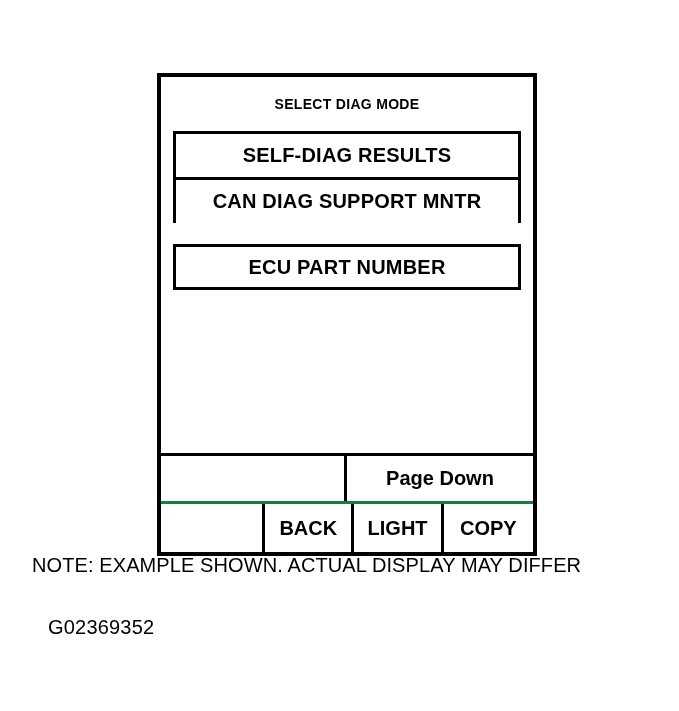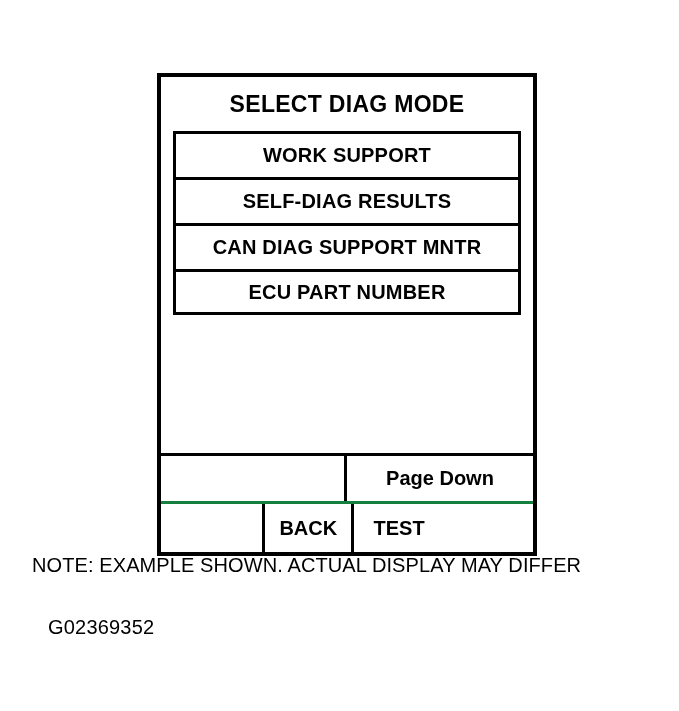--- a/index.html
+++ b/index.html
@@ -25,21 +25,21 @@
     border: 4px solid #000000;
     box-sizing: border-box;
     background: #ffffff;
   }
 
   .title-row {
     height: 54px;
     display: flex;
     align-items: center;
     justify-content: center;
-    font-size: 23px;
+    font-size: 14px;
     font-weight: bold;
     letter-spacing: 0.3px;
   }
 
   .menu-area {
     padding: 0 12px;
   }
 
   .menu-item {
     border: 3px solid #000000;
@@ -49,20 +49,21 @@
     align-items: center;
     justify-content: center;
     font-size: 20px;
     font-weight: bold;
     letter-spacing: 0.2px;
     box-sizing: border-box;
     background: #ffffff;
   }
   .menu-item:last-child {
     border-bottom-width: 3px;
+    margin-top: 21px;
   }
 
   .spacer-area {
     height: 43px;
   }
 
   .softkey-block {
     position: absolute;
     left: 0;
     right: 0;
@@ -119,36 +120,36 @@
   }
 </style>
 </head>
 <body>
 
 <div id="screen-frame">
 
   <div class="title-row">SELECT DIAG MODE</div>
 
   <div class="menu-area">
-    <div class="menu-item">WORK SUPPORT</div>
     <div class="menu-item">SELF-DIAG RESULTS</div>
     <div class="menu-item">CAN DIAG SUPPORT MNTR</div>
     <div class="menu-item">ECU PART NUMBER</div>
   </div>
 
   <div class="spacer-area"></div>
 
   <div class="softkey-block">
     <div class="softkey-row row-top">
       <div class="skey w-blank-wide"></div>
       <div class="skey w-pagedown">Page Down</div>
     </div>
     <div class="softkey-row">
       <div class="skey w-blank-q"></div>
       <div class="skey w-back">BACK</div>
-      <div class="skey w-light">TEST</div>
+      <div class="skey w-light">LIGHT</div>
+      <div class="skey w-copy">COPY</div>
     </div>
   </div>
 
 </div>
 
 <div id="note-line">NOTE: EXAMPLE SHOWN. ACTUAL DISPLAY MAY DIFFER</div>
 <div id="figure-id">G02369352</div>
 
 </body></html>

